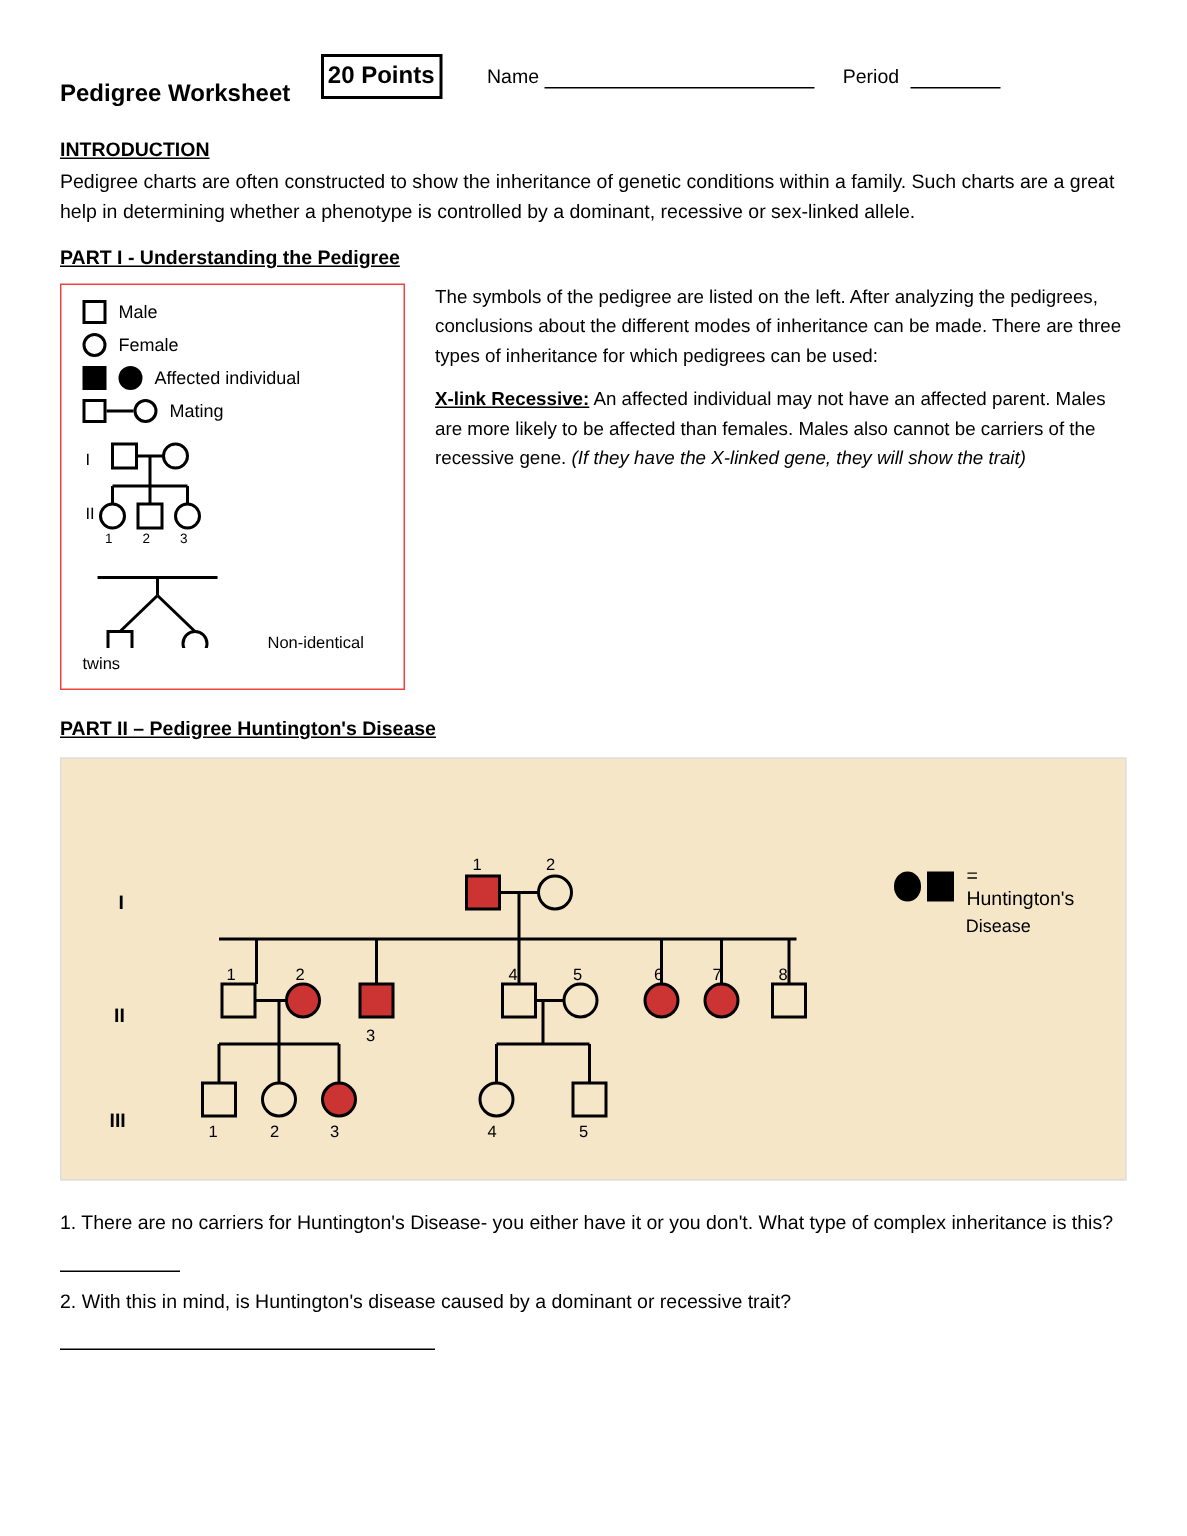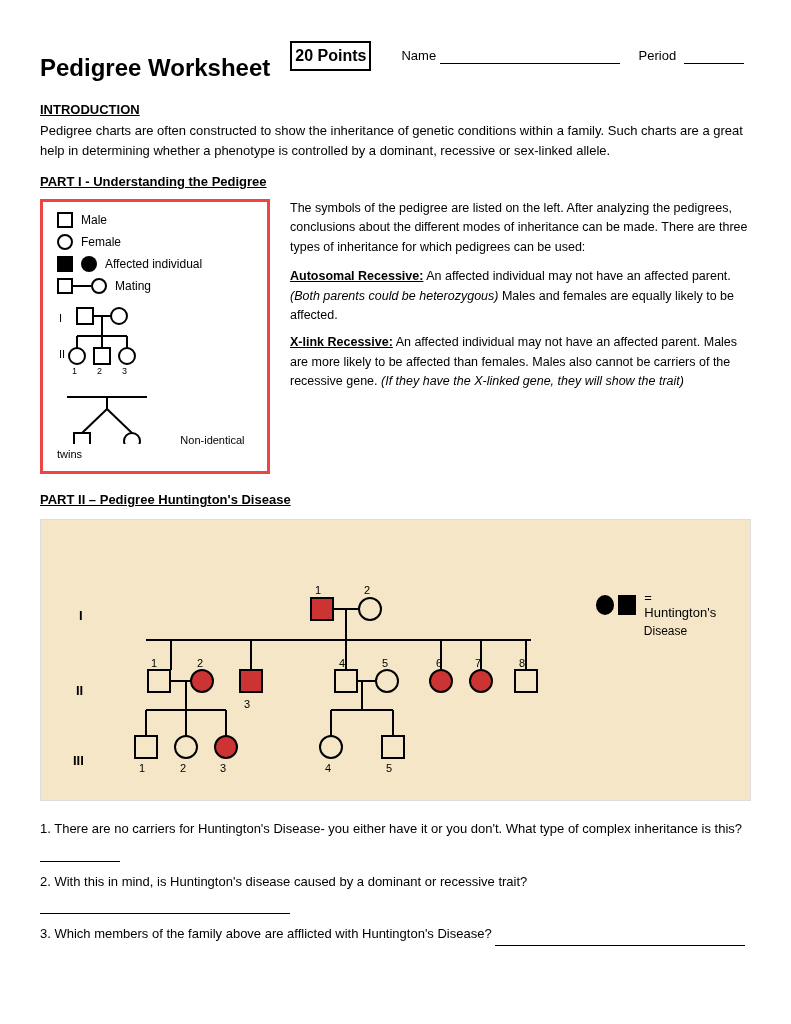--- a/index.html
+++ b/index.html
@@ -12,21 +12,21 @@
       width: 791px;
       min-height: 1024px;
     }
     .header {
       display: flex;
       align-items: center;
       gap: 20px;
       margin-bottom: 14px;
     }
     .title {
-      font-size: 24px;
+      font-size: 16px;
       font-weight: bold;
       margin-top: 24px;
     }
     .points-box {
       border: 2px solid #000;
       padding: 4px 3px;
       font-size: 16px;
       font-weight: bold;
     }
     .name-period {
@@ -60,21 +60,21 @@
       text-decoration: underline;
       margin-bottom: 10px;
       margin-top: 14px;
     }
     .part1-content {
       display: flex;
       gap: 20px;
       margin-bottom: 18px;
     }
     .legend-box {
-      border: 3px solid #ef4444;
+      border: 1px solid #ef4444;
       padding: 10px 14px;
       min-width: 230px;
       max-width: 230px;
       font-size: 12px;
     }
     .legend-row {
       display: flex;
       align-items: center;
       gap: 8px;
       margin-bottom: 6px;
@@ -248,24 +248,20 @@
           <rect x="17" y="44" width="16" height="16" fill="none" stroke="#000" stroke-width="2"></rect>
 
           <circle cx="75" cy="52" r="8" fill="none" stroke="#000" stroke-width="2"></circle>
         </svg>
         <span style="font-size:11px;">Non-identical twins</span>
       </div>
     </div>
 
     <div class="description-text">
       <p style="margin-bottom:10px;">The symbols of the pedigree are listed on the left.  After analyzing the pedigrees, conclusions about the different modes of inheritance can be made.  There are three types of inheritance for which pedigrees can be used:</p>
-      <p style="margin-bottom:8px;">
-        <span class="bold-underline">Autosomal Recessive:</span>
-        <span> An affected individual may not have an affected parent. <span class="italic">(Both parents could be heterozygous)</span>  Males and females are equally likely to be affected.</span>
-      </p>
       <p>
         <span class="bold-underline">X-link Recessive:</span>
         <span>  An affected individual may not have an affected parent. Males are more likely to be affected than females.  Males also cannot be carriers of the recessive gene.  <span class="italic">(If they have the X-linked gene, they will show the trait)</span></span>
       </p>
     </div>
   </div>
 </div>
 
 <div>
   <div class="part2-title">PART II – Pedigree Huntington's Disease</div>
@@ -364,18 +360,15 @@
     </div>
   </div>
 
   <div class="questions">
     <div class="question">
       <span>1. There are no carriers for Huntington's Disease- you either have it or you don't.  What type of complex inheritance is this?<span class="answer-line-short">&nbsp;&nbsp;&nbsp;</span></span>
     </div>
     <div class="question">
       <span>2.  With this in mind, is Huntington's disease caused by a dominant or recessive trait? <span class="answer-line-long">&nbsp;</span></span>
     </div>
-    <div class="question">
-      <span>3. Which members of the family above are afflicted with Huntington's Disease? <span class="answer-line-long">&nbsp;</span></span>
-    </div>
 
   </div>
 </div>
 
 </body></html>

